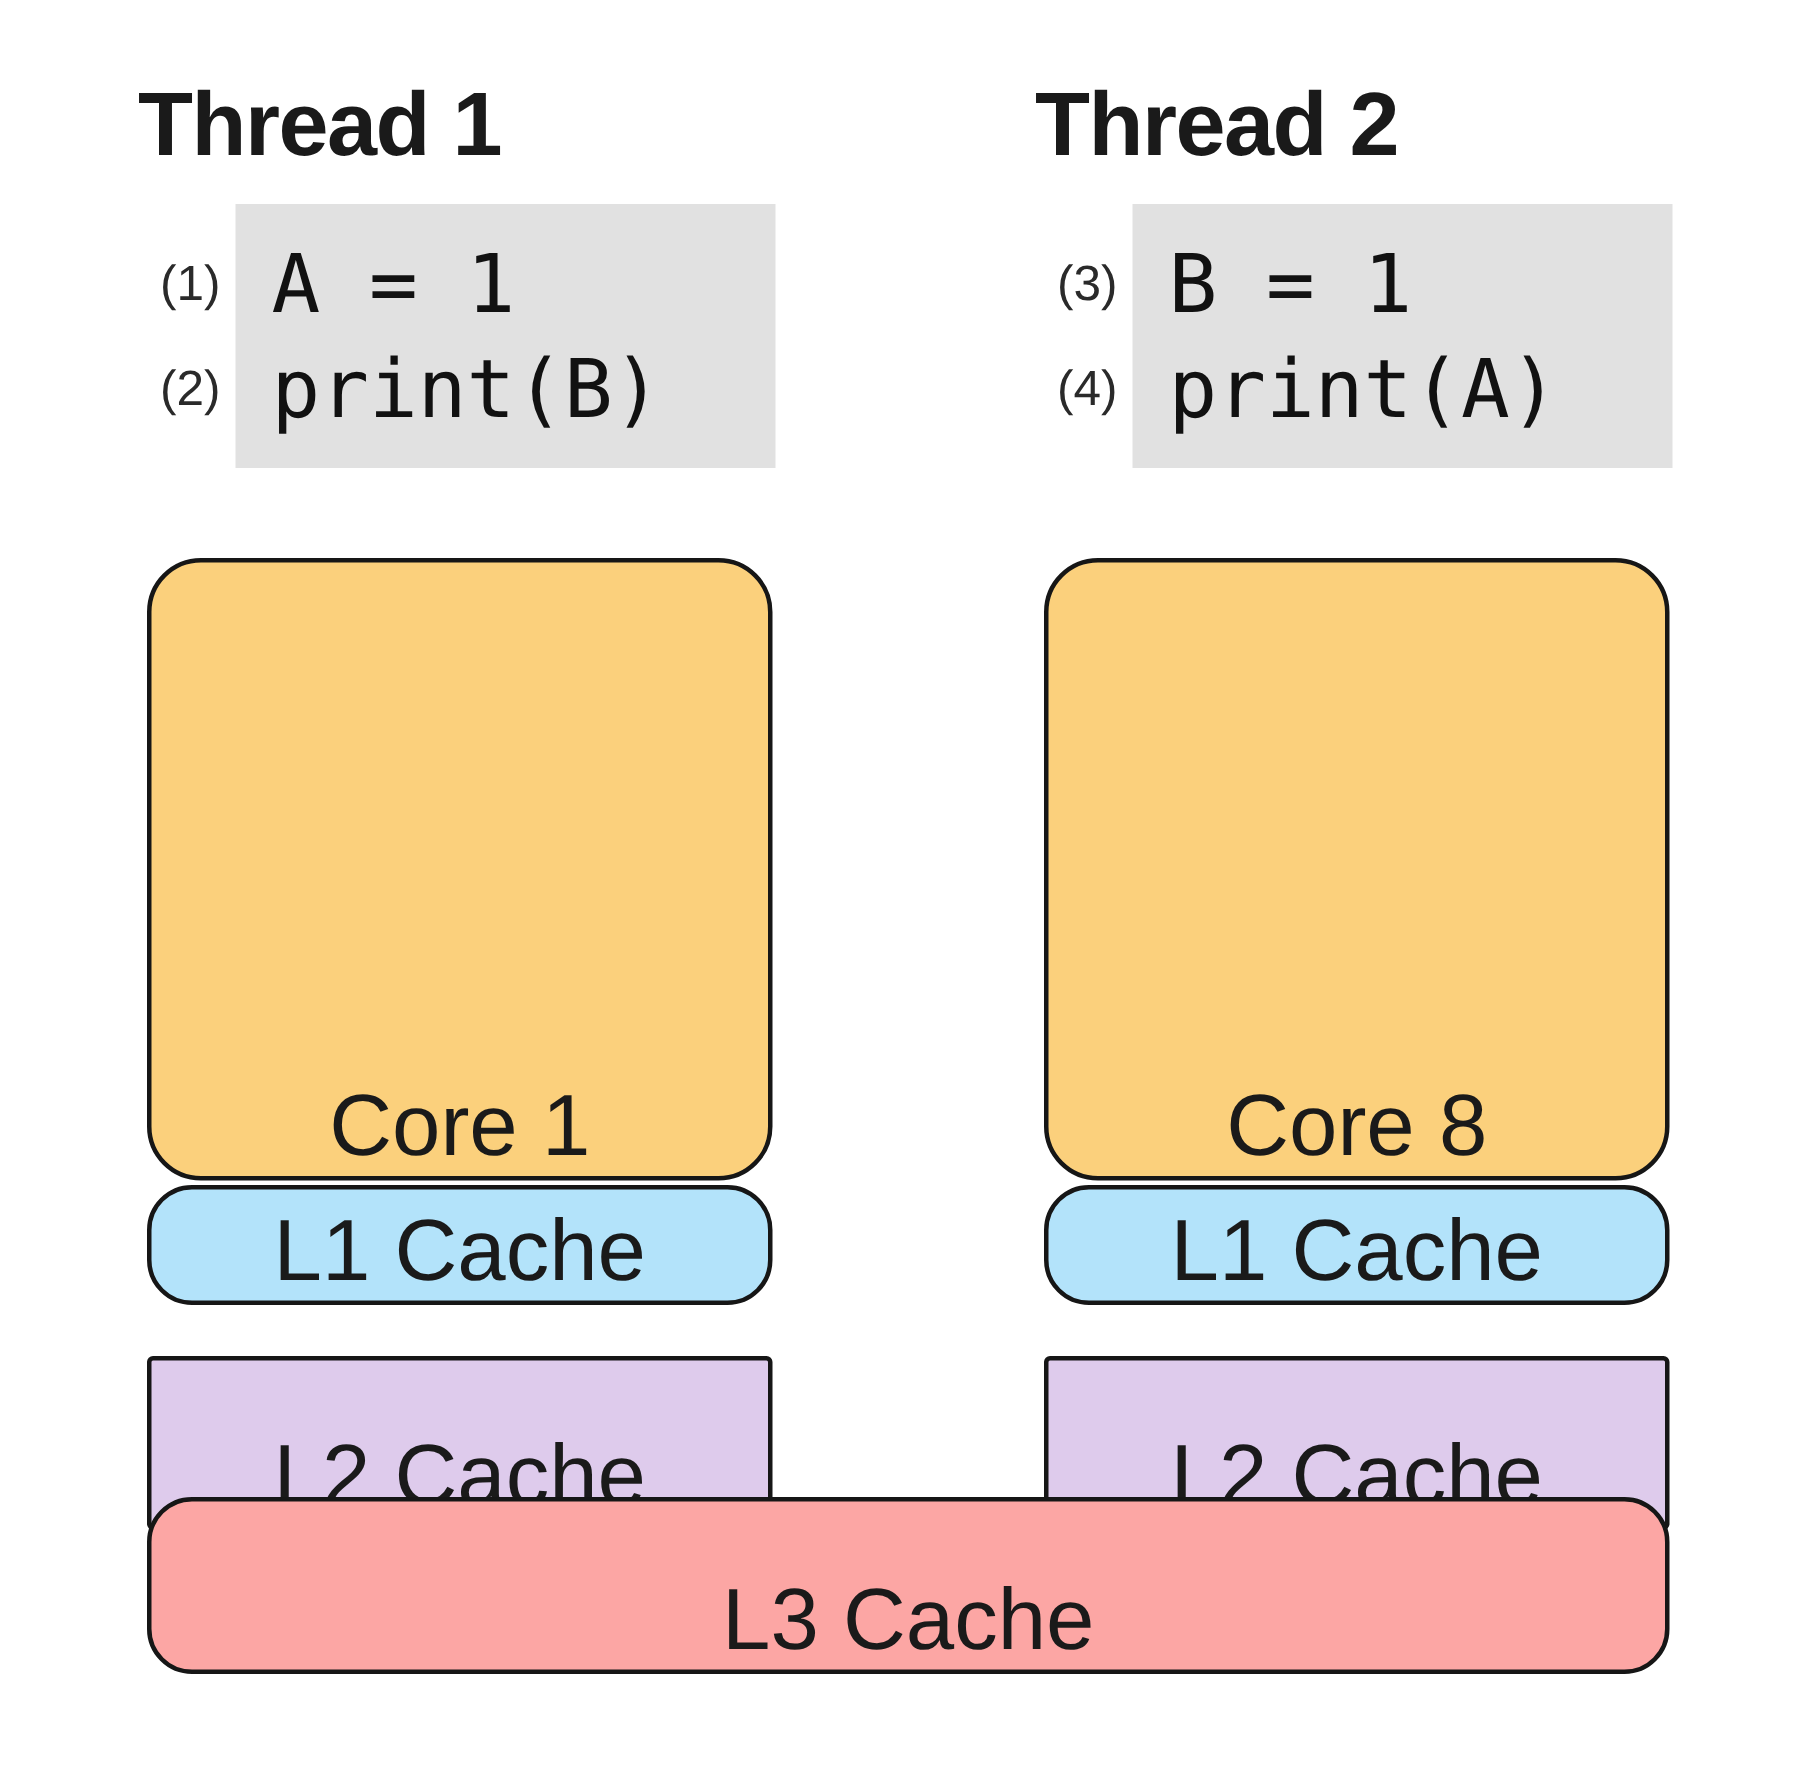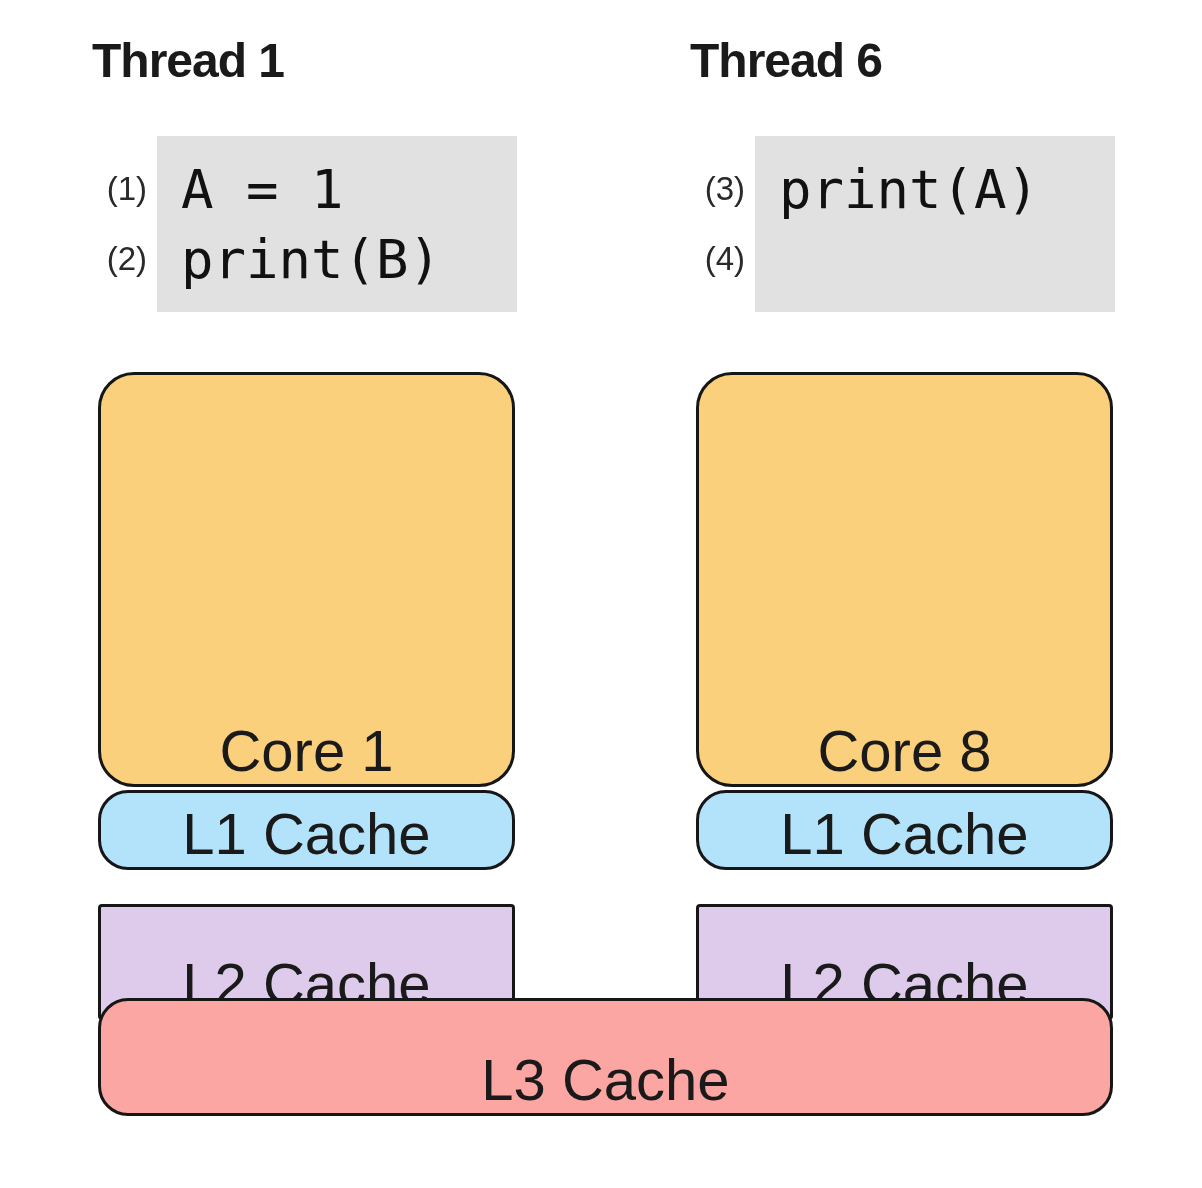--- a/index.html
+++ b/index.html
@@ -17,22 +17,22 @@
   .canvas {
     position: relative;
     width: 1202px;
     height: 1188px;
     background: #ffffff;
   }
 
   
   .thread-title {
     position: absolute;
-    top: 33px;
-    font-size: 48px;
+    top: 48px;
+    font-size: 60px;
     font-weight: bold;
     letter-spacing: -1px;
     white-space: nowrap;
   }
   .thread-title.t1 { left: 92px; }
   .thread-title.t2 { left: 690px; }
 
   
   .code-block {
     position: absolute;
@@ -122,39 +122,40 @@
     height: 118px;
     border-radius: 30px;
   }
 </style>
 </head>
 <body>
 
 <div class="canvas">
 
   <div class="thread-title t1">Thread 1</div>
-  <div class="thread-title t2">Thread 6</div>
+  <div class="thread-title t2">Thread 2</div>
 
   <div class="code-block cb1">
     <div class="nums">
       <div class="num">(1)</div>
       <div class="num">(2)</div>
     </div>
     <div class="code-area">
       <div class="code-line">A = 1</div>
       <div class="code-line">print(B)</div>
     </div>
   </div>
 
   <div class="code-block cb2">
     <div class="nums">
       <div class="num">(3)</div>
       <div class="num">(4)</div>
     </div>
     <div class="code-area">
+      <div class="code-line">B = 1</div>
       <div class="code-line">print(A)</div>
     </div>
   </div>
 
   <div class="stack col1">
     <div class="box core-box">
       <span>Core 1</span>
     </div>
     <div class="box l1-box">
       <span>L1 Cache</span>

